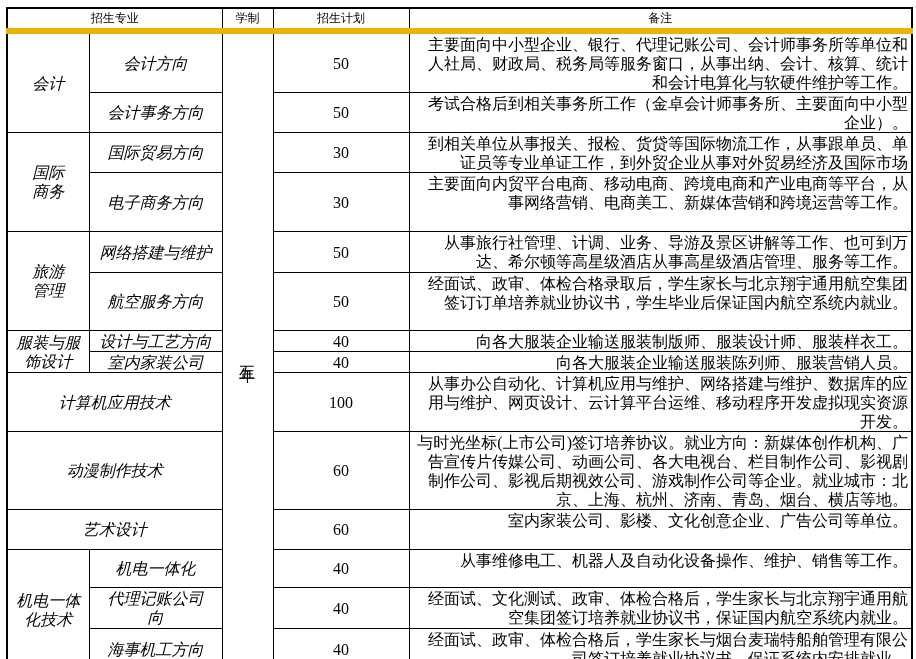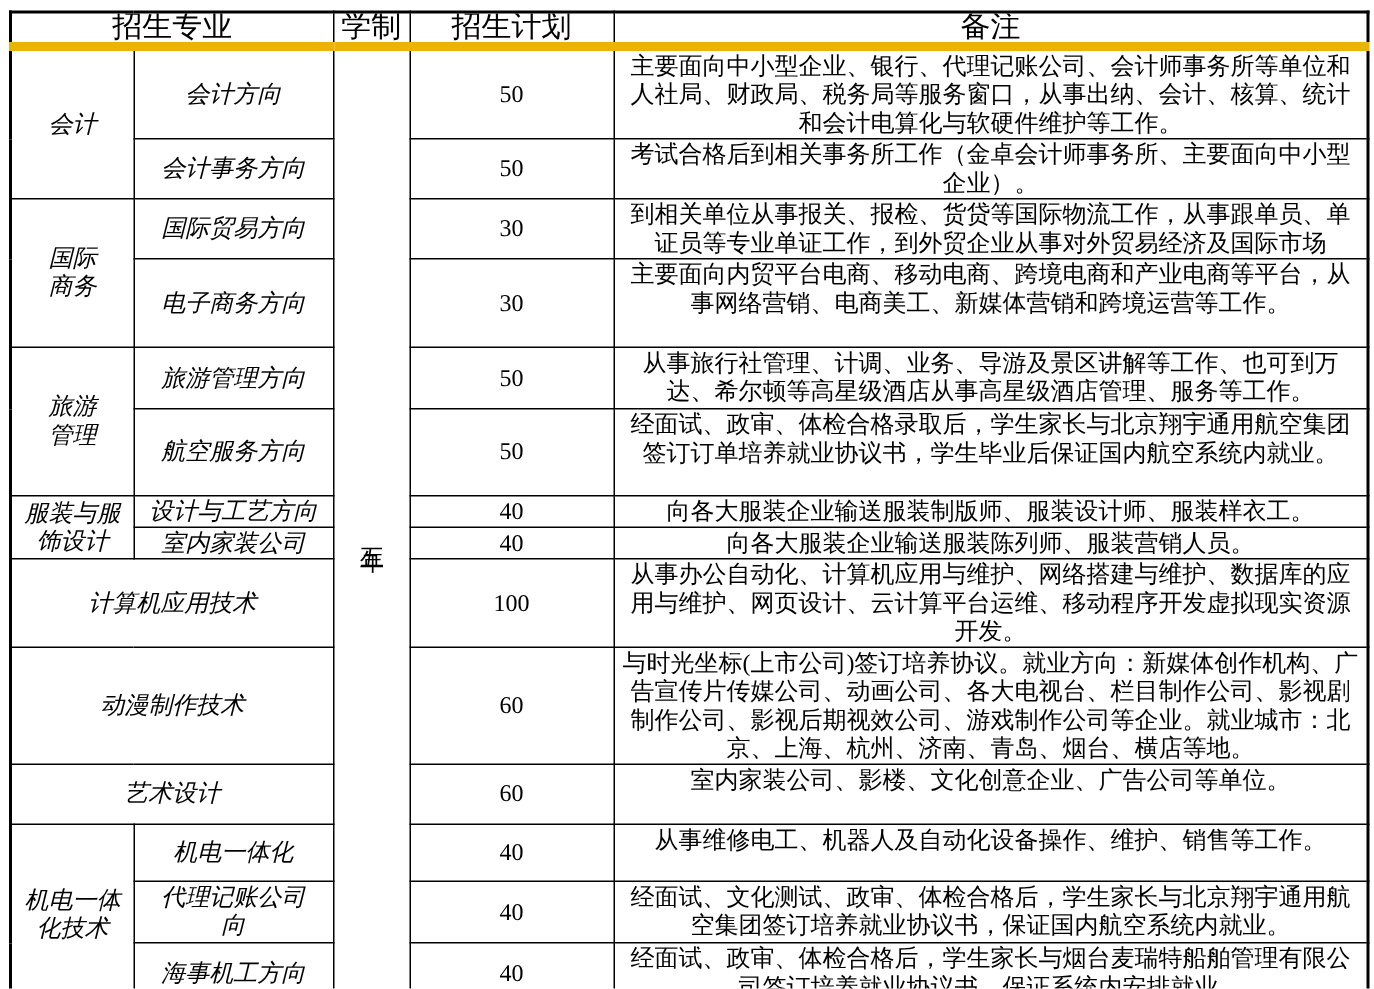--- a/index.html
+++ b/index.html
@@ -19,29 +19,29 @@
     border:1px solid #000;
     font-size:16px;
     line-height:19px;
     padding:0 2px;
     overflow:hidden;
     vertical-align:middle;
     text-align:center;
   }
   tr.head td{
     border-bottom:6px solid #eab308;
-    font-size:20px;
+    font-size:12px;
     padding:0;
   }
   td.major, td.direction{
     white-space:pre-line; 
     font-style:italic;
   }
   td.remark{
-    text-align:center;
+    text-align:right;
     vertical-align:top;
     padding:1px 3px 0 3px;
     margin-left:28px;
   }
   td.duration{
     vertical-align:middle;
   }
   td.duration .vert{
     display:inline-block;
     writing-mode:vertical-rl;
@@ -93,21 +93,21 @@
 
   <tr style="height:59px">
     <td class="direction">电子商务方向</td>
     <td class="plan">30</td>
     <td class="remark">主要面向内贸平台电商、移动电商、跨境电商和产业电商等平台，从事网络营销、电商美工、新媒体营销和跨境运营等工作。</td>
   </tr>
 
   <tr style="height:41px">
     <td class="major" rowspan="2">旅游
 管理</td>
-    <td class="direction">旅游管理方向</td>
+    <td class="direction">网络搭建与维护</td>
     <td class="plan">50</td>
     <td class="remark">从事旅行社管理、计调、业务、导游及景区讲解等工作、也可到万达、希尔顿等高星级酒店从事高星级酒店管理、服务等工作。</td>
   </tr>
 
   <tr style="height:58px">
     <td class="direction">航空服务方向</td>
     <td class="plan">50</td>
     <td class="remark">经面试、政审、体检合格录取后，学生家长与北京翔宇通用航空集团签订订单培养就业协议书，学生毕业后保证国内航空系统内就业。</td>
   </tr>
 

